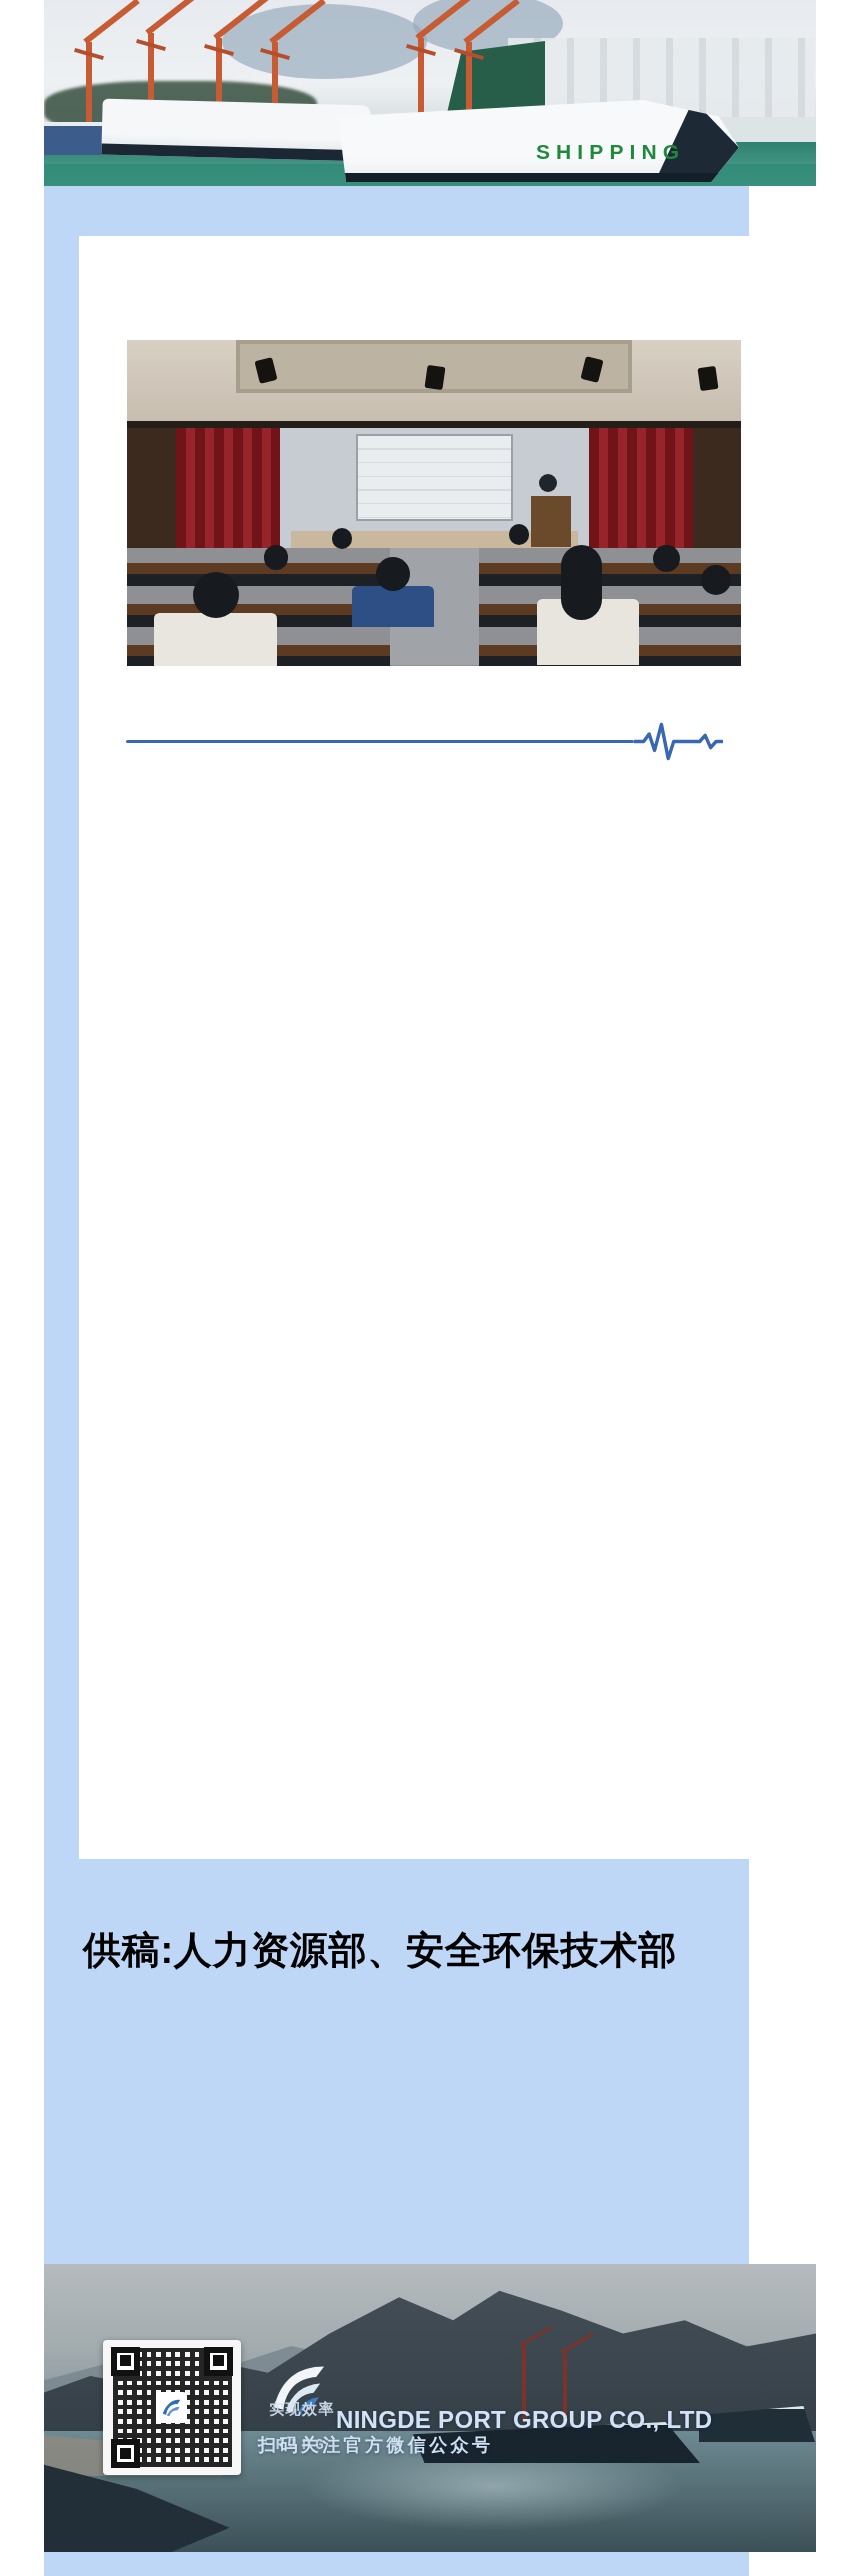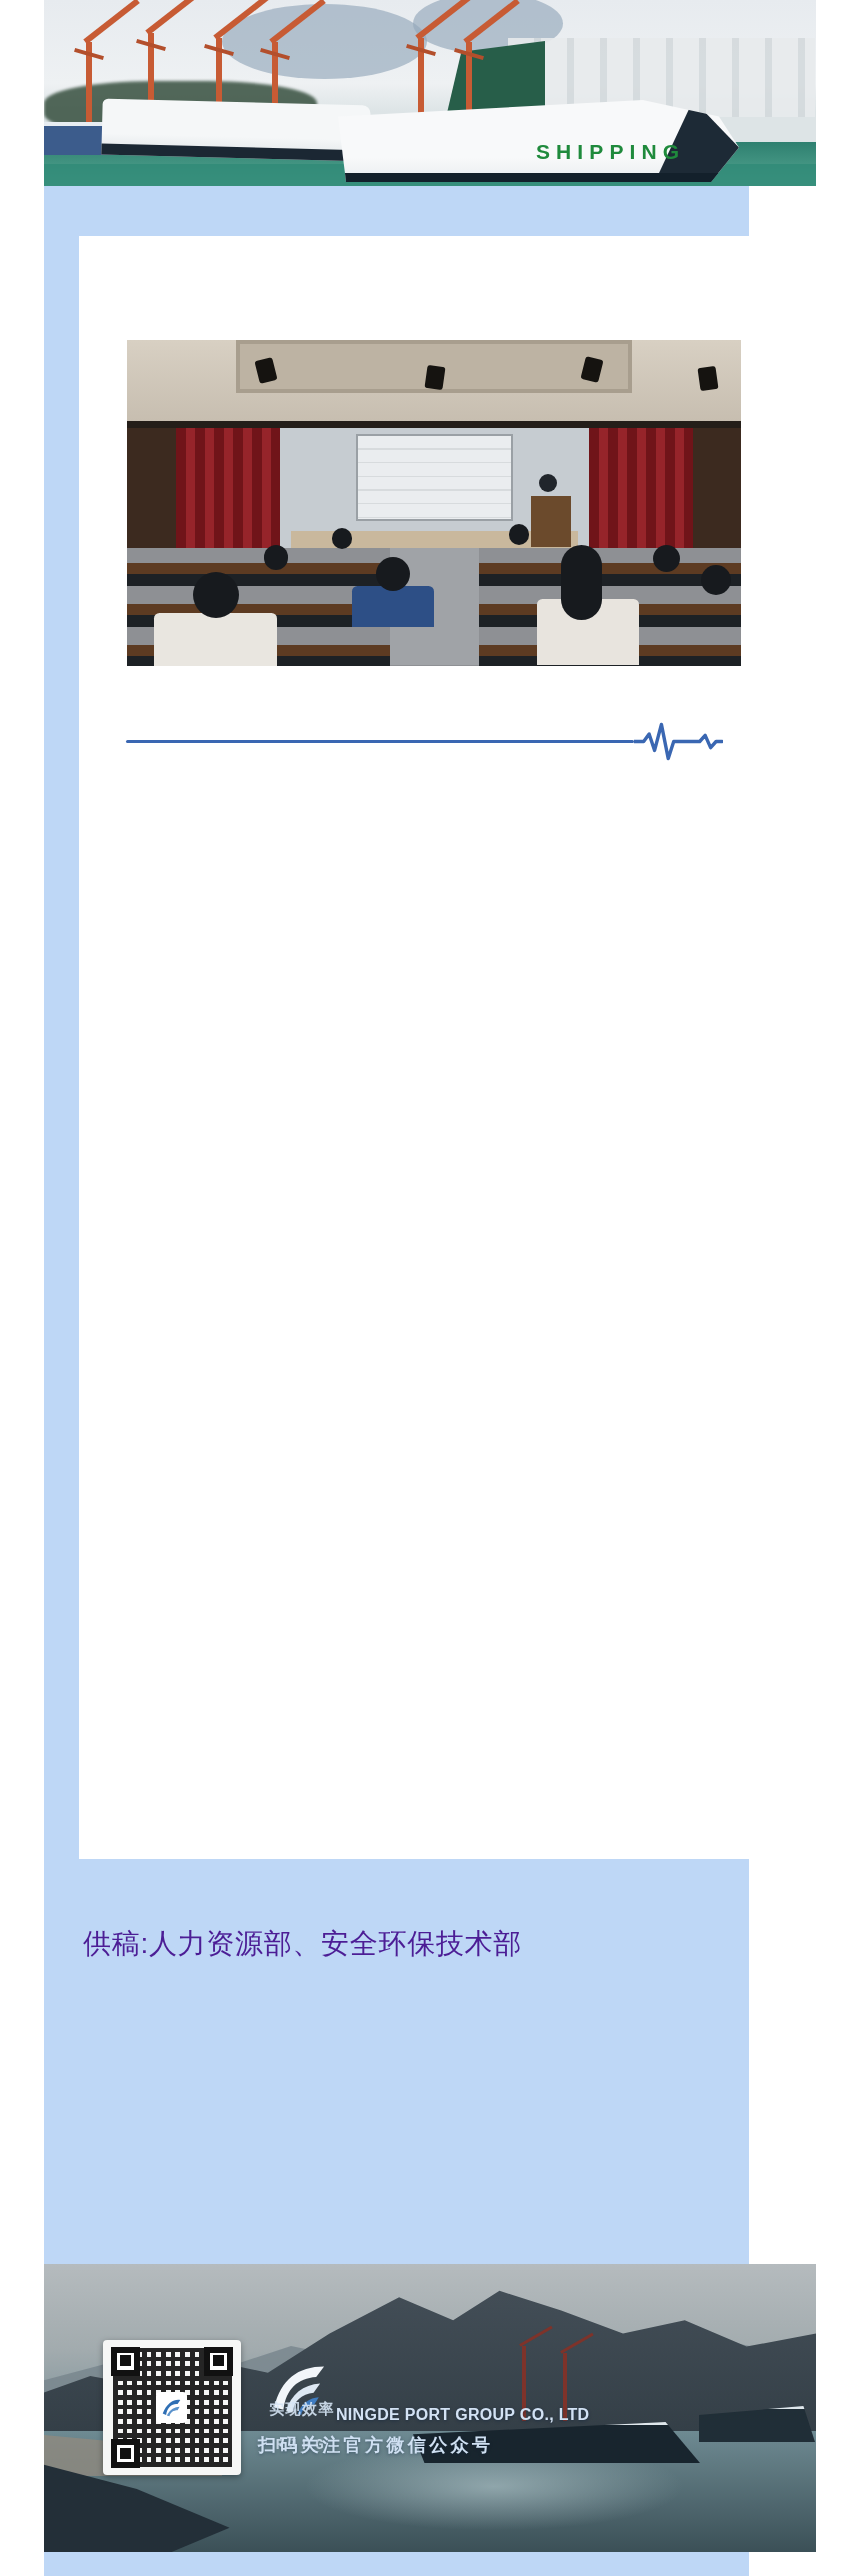--- a/index.html
+++ b/index.html
@@ -65,21 +65,21 @@
            background:repeating-linear-gradient(180deg,rgba(0,0,0,0) 0 18px,#5d3b22 18px 29px,#1d2125 29px 41px);}
   .head{position:absolute;border-radius:50%;background:#171a1e;}
   .torso{position:absolute;border-radius:5.5px 5.5px 0 0;background:#e9e6e0;}
 
   
   .divider{display:flex;align-items:center;margin-top:55px;margin-left:2px;width:597px;height:41px;}
   .divider-line{flex:1;height:3.4px;background:#3a67b2;border-radius:2px;}
   .divider svg{flex:0 0 auto;}
 
   
-  .byline{position:absolute;left:39px;top:1925px;font-size:28px;font-weight:400;color:#4c1d95;letter-spacing:0.7px;}
+  .byline{position:absolute;left:39px;top:1925px;font-size:38px;font-weight:700;color:#000000;letter-spacing:0.7px;}
 
   
   .footer-photo{position:absolute;left:0;top:2264px;width:772px;height:288px;overflow:hidden;
                 background:linear-gradient(#b5bbbe 0%,#a2abae 30%,#7e939a 55%,#42585f 100%);}
   .fp-ridge-far{position:absolute;left:0;top:41px;width:772px;height:137px;background:#77848c;
                 clip-path:polygon(0 55%,10% 40%,20% 52%,32% 30%,44% 44%,58% 22%,72% 38%,88% 26%,100% 40%,100% 100%,0 100%);opacity:.8;}
   .fp-mountain{position:absolute;left:0;top:13.7px;width:772px;height:164px;
                background:linear-gradient(#444f58,#333e46);
                clip-path:polygon(0 70%,6% 60%,13% 66%,21% 50%,29% 58%,37% 34%,46% 12%,53% 26%,59% 8%,67% 20%,75% 34%,83% 26%,91% 42%,100% 34%,100% 100%,0 100%);}
   .fp-water{position:absolute;left:0;top:167px;width:772px;height:121px;
@@ -105,21 +105,21 @@
   .qr-center{position:absolute;left:53px;top:52px;width:31px;height:31px;background:#ffffff;border-radius:4.1px;
              display:flex;align-items:center;justify-content:center;}
 
   .fp-logo{position:absolute;left:225px;top:96px;width:59px;height:59px;}
   .fp-badge{position:absolute;left:217px;top:137px;width:82px;color:rgba(213,228,244,.9);
             font-weight:700;text-align:center;line-height:1.1;}
   .fp-badge .cn{font-size:15px;letter-spacing:1.4px;display:block;}
   .fp-badge .en{font-size:14px;letter-spacing:4.8px;display:block;margin-top:20px;font-family:Liberation Mono, monospace;}
   .fp-company-cn{position:absolute;left:292px;top:107px;font-size:25px;font-weight:700;color:#dce9f8;
                  letter-spacing:2.7px;text-shadow:0 1.4px 4.1px rgba(0,25,55,.45);white-space:nowrap;}
-  .fp-company-en{position:absolute;left:292px;top:142px;font-size:16px;font-weight:700;color:#d3e2f4;
+  .fp-company-en{position:absolute;left:292px;top:142px;font-size:24px;font-weight:700;color:#d3e2f4;
                  letter-spacing:0.3px;text-shadow:0 1.4px 3.4px rgba(0,25,55,.45);white-space:nowrap;}
   .fp-caption{position:absolute;left:214px;top:169px;font-size:18px;font-weight:600;color:#cfe0f2;
               letter-spacing:3.4px;text-shadow:0 1.4px 3.4px rgba(0,25,55,.4);white-space:nowrap;}
 </style>
 </head>
 <body>
 
 <div class="page">
   <div class="panel">
 

